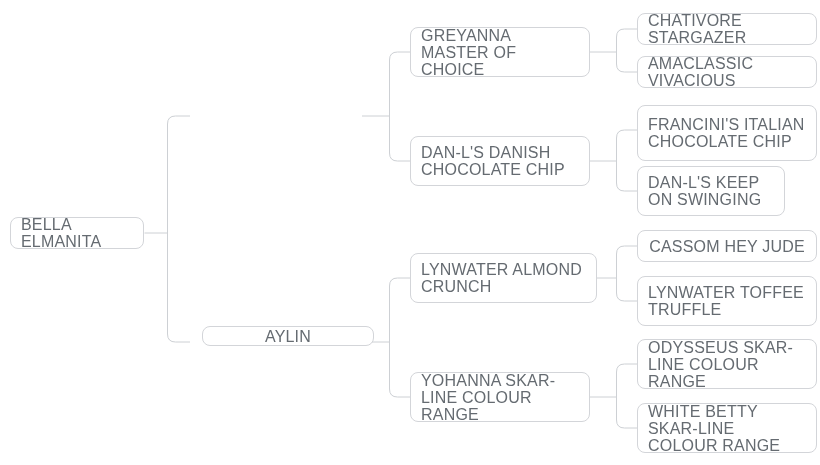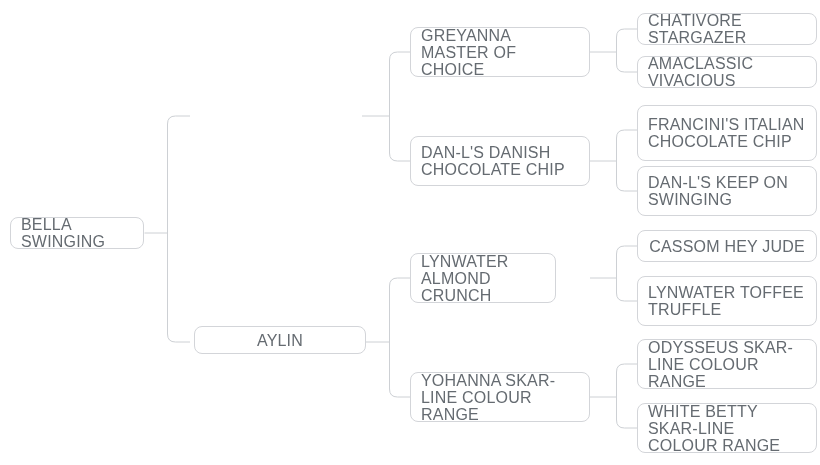--- a/index.html
+++ b/index.html
@@ -59,50 +59,50 @@
     <path d="M 637 29 H 624.5 Q 616.5 29 616.5 37 V 64 Q 616.5 72 624.5 72 H 637"></path>
     <path d="M 590 161 H 616.5"></path>
     <path d="M 637 130 H 624.5 Q 616.5 130 616.5 138 V 183 Q 616.5 191 624.5 191 H 637"></path>
     <path d="M 590 278 H 616.5"></path>
     <path d="M 637 246 H 624.5 Q 616.5 246 616.5 254 V 293 Q 616.5 301 624.5 301 H 637"></path>
     <path d="M 590 397 H 616.5"></path>
     <path d="M 637 364 H 624.5 Q 616.5 364 616.5 372 V 420 Q 616.5 428 624.5 428 H 637"></path>
   </svg>
 
   <div class="node" style="left:10px;top:217px;width:134px;height:32px">
-    <span>BELLA SWINGING</span>
+    <span>BELLA ELMANITA</span>
   </div>
 
-  <div class="node" style="left:194px;top:326px;width:172px;height:28px">
+  <div class="node" style="left:202px;top:326px;width:172px;height:20px">
     <span>AYLIN</span>
   </div>
 
   <div class="node" style="left:410px;top:27px;width:180px;height:50px">
     <span>GREYANNA MASTER OF CHOICE</span>
   </div>
   <div class="node" style="left:410px;top:136px;width:180px;height:50px">
     <span>DAN-L'S DANISH CHOCOLATE CHIP</span>
   </div>
-  <div class="node" style="left:410px;top:253px;width:146px;height:50px">
+  <div class="node" style="left:410px;top:253px;width:187px;height:50px">
     <span>LYNWATER ALMOND CRUNCH</span>
   </div>
   <div class="node" style="left:410px;top:372px;width:180px;height:50px">
     <span>YOHANNA SKAR-LINE COLOUR RANGE</span>
   </div>
 
   <div class="node" style="left:637px;top:13px;width:180px;height:32px">
     <span>CHATIVORE STARGAZER</span>
   </div>
   <div class="node" style="left:637px;top:56px;width:180px;height:32px">
     <span>AMACLASSIC VIVACIOUS</span>
   </div>
   <div class="node" style="left:637px;top:105px;width:180px;height:56px">
     <span>FRANCINI'S ITALIAN CHOCOLATE CHIP</span>
   </div>
-  <div class="node" style="left:637px;top:166px;width:180px;height:50px">
+  <div class="node" style="left:637px;top:166px;width:148px;height:50px">
     <span>DAN-L'S KEEP ON SWINGING</span>
   </div>
   <div class="node" style="left:637px;top:230px;width:180px;height:32px">
     <span>CASSOM HEY JUDE</span>
   </div>
   <div class="node" style="left:637px;top:276px;width:180px;height:50px">
     <span>LYNWATER TOFFEE TRUFFLE</span>
   </div>
   <div class="node" style="left:637px;top:339px;width:180px;height:50px">
     <span>ODYSSEUS SKAR-LINE COLOUR RANGE</span>

